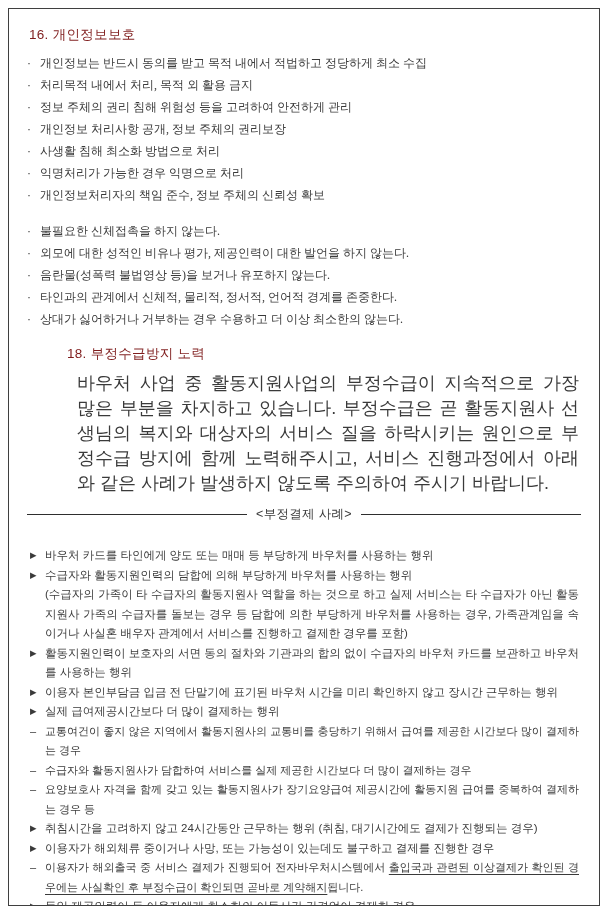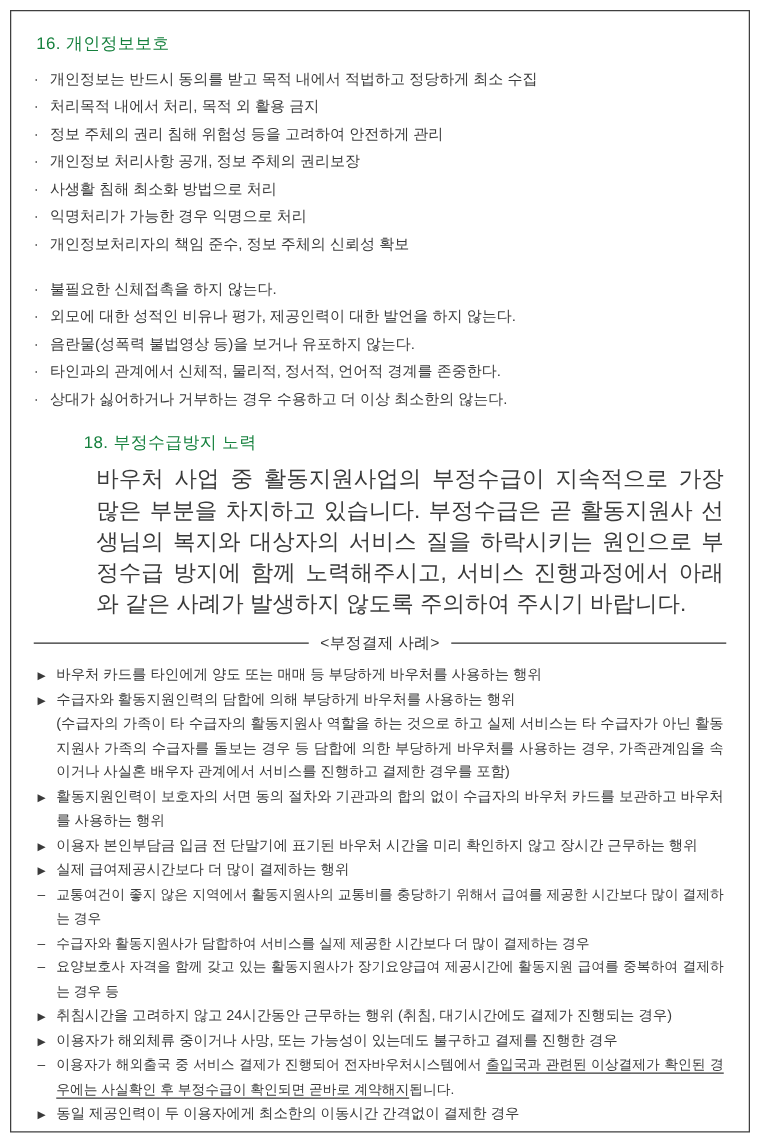--- a/index.html
+++ b/index.html
@@ -7,32 +7,32 @@
   .page{
     position:absolute;left:8px;top:8px;right:8px;bottom:8px;
     border:1.6px solid #3f3f3f;
     padding:16px 18px 0 18px;
     box-sizing:border-box;
     overflow:hidden;
     color:#3a3a3a;
   }
   .section{margin-bottom:14px;}
   .sec-title{
-    font-size:13.5px;font-weight:400;color:#15803d;
+    font-size:13.5px;font-weight:400;color:#7f1d1d;
     margin:0 0 7px 2px;letter-spacing:.3px;line-height:20px;
   }
   .b-item{display:flex;font-size:12px;line-height:22px;}
   .b-item .mk{flex:none;width:13px;text-align:left;}
-  .b-item .body{flex:1;}
+  .b-item .body{flex:1;font-family:Liberation Serif, serif;}
   .para{
     font-size:18px;line-height:25px;text-align:justify;
     margin:2px 2px 6px 12px;
   }
   
-  .legend-row{display:flex;align-items:center;margin:10px 0 8px 0;}
+  .legend-row{display:flex;align-items:center;margin:10px 0 23px 0;}
   .legend-row .rule{flex:1;border-top:1.7px solid #2e2e2e;height:0;}
   .legend-text{padding:0 9px;font-size:12.5px;letter-spacing:.3px;white-space:nowrap;}
   .fraud-items{margin:0 2px;}
   .f-item{display:flex;font-size:11.5px;line-height:19.5px;}
   .f-item .mk{flex:none;width:15px;padding-left:1px;font-size:8.5px;line-height:inherit;}
   .f-item .body{flex:1;text-align:justify;}
   .f-item.dash{font-size:11px;}
   .f-item.dash .mk{font-size:11px;}
   .f-item.cont .mk{font-size:11.5px;}
   .s-n{}

